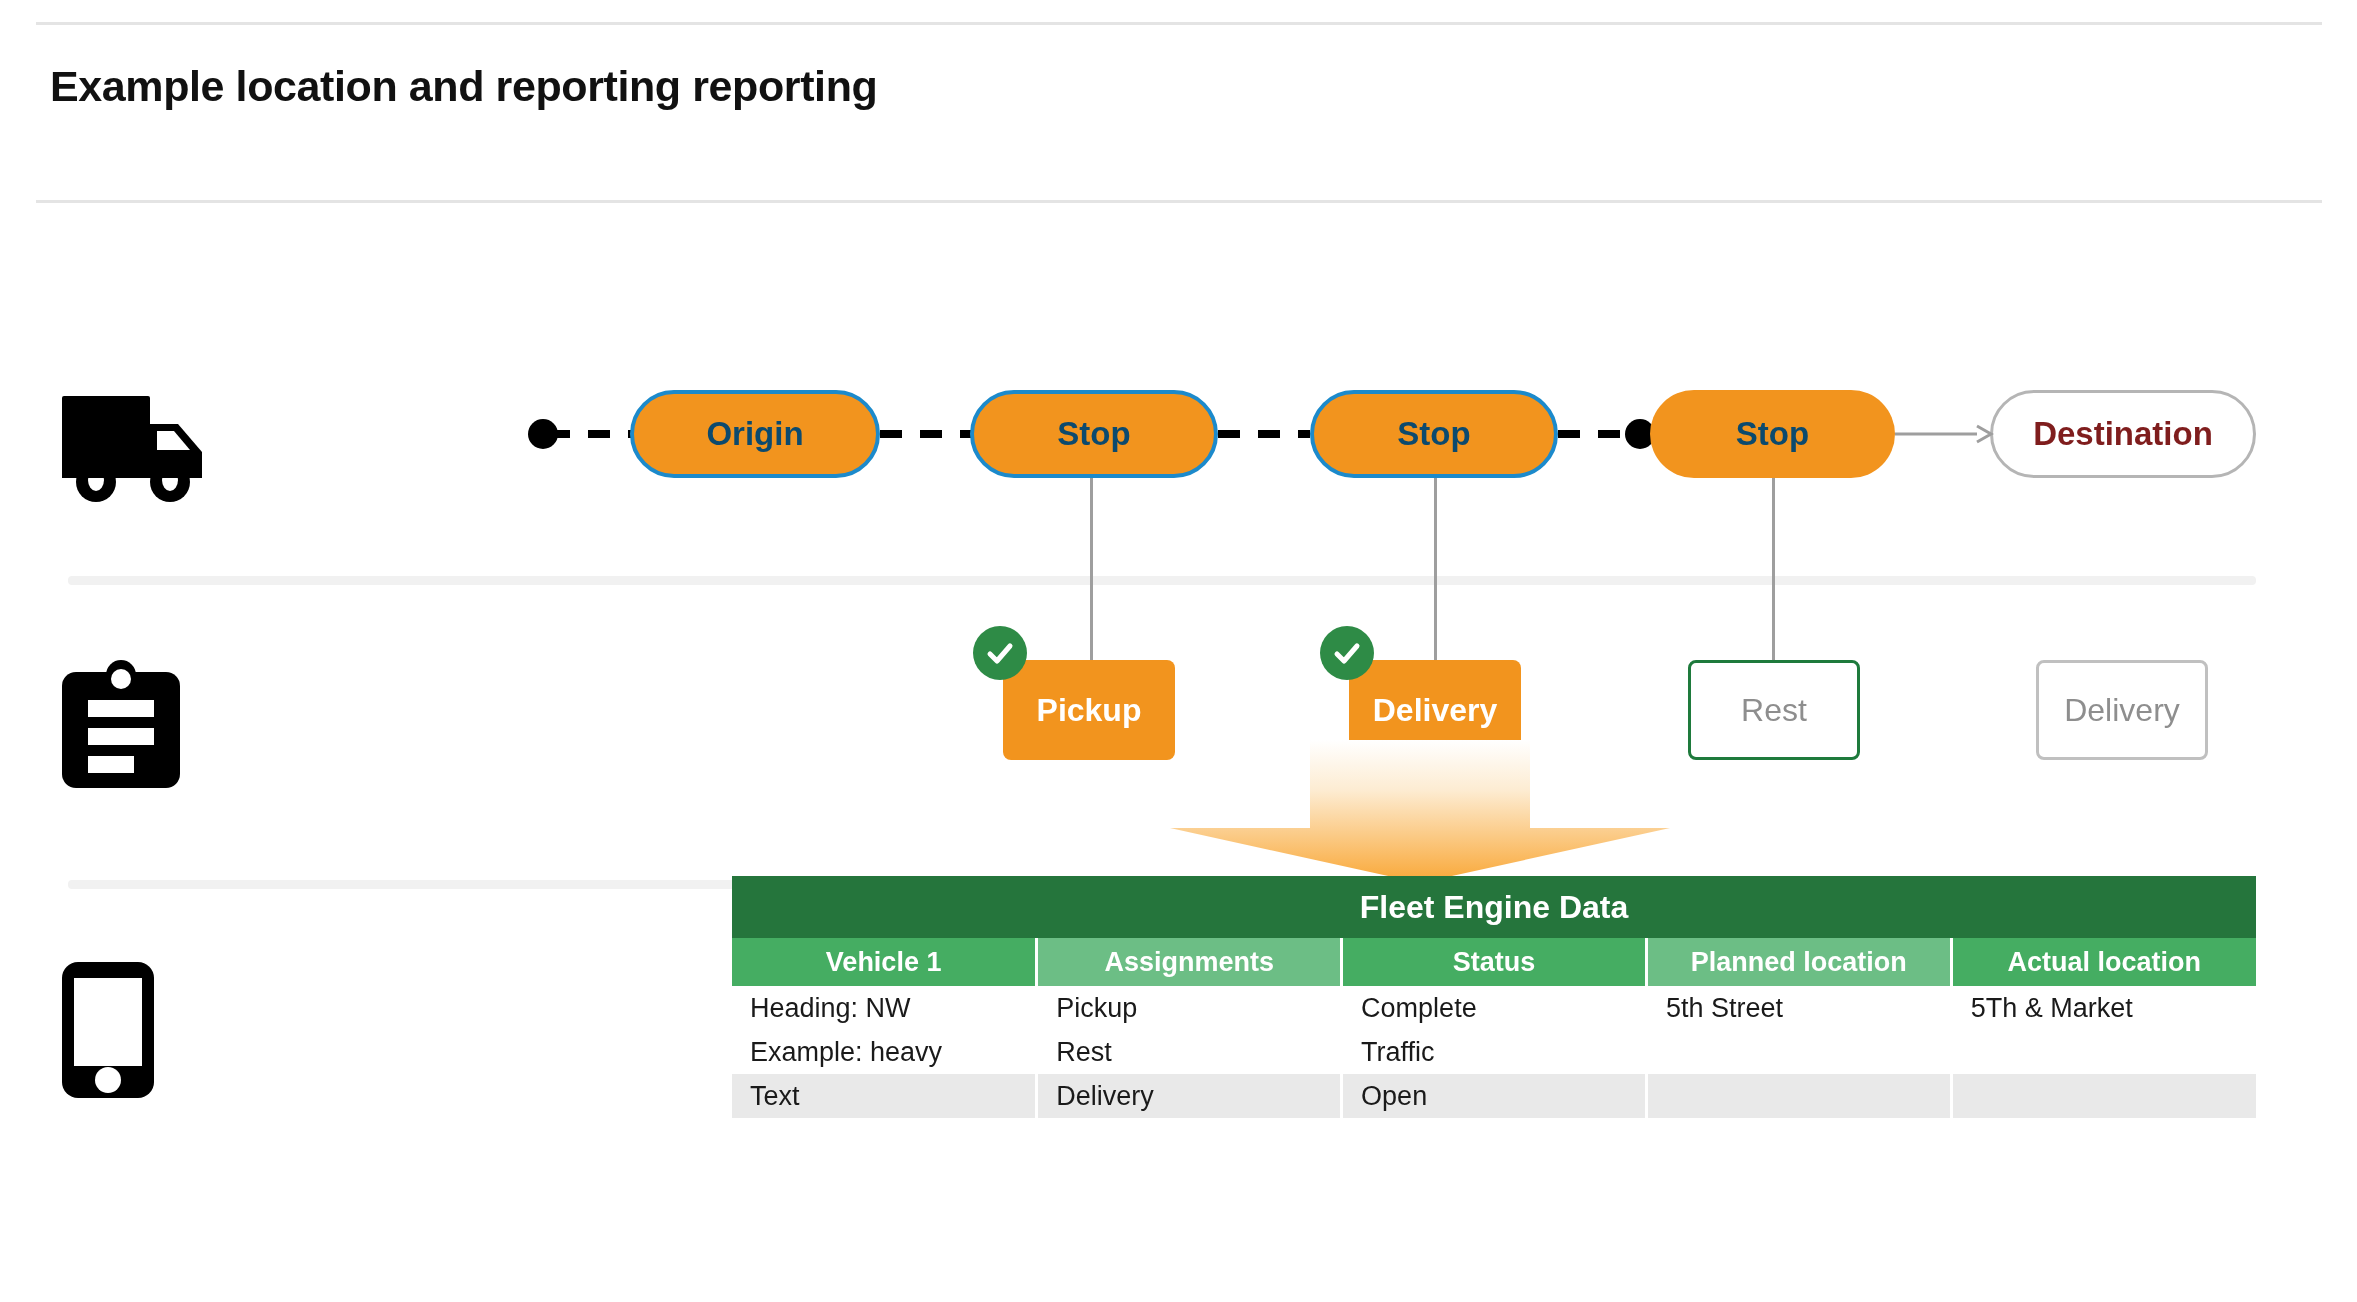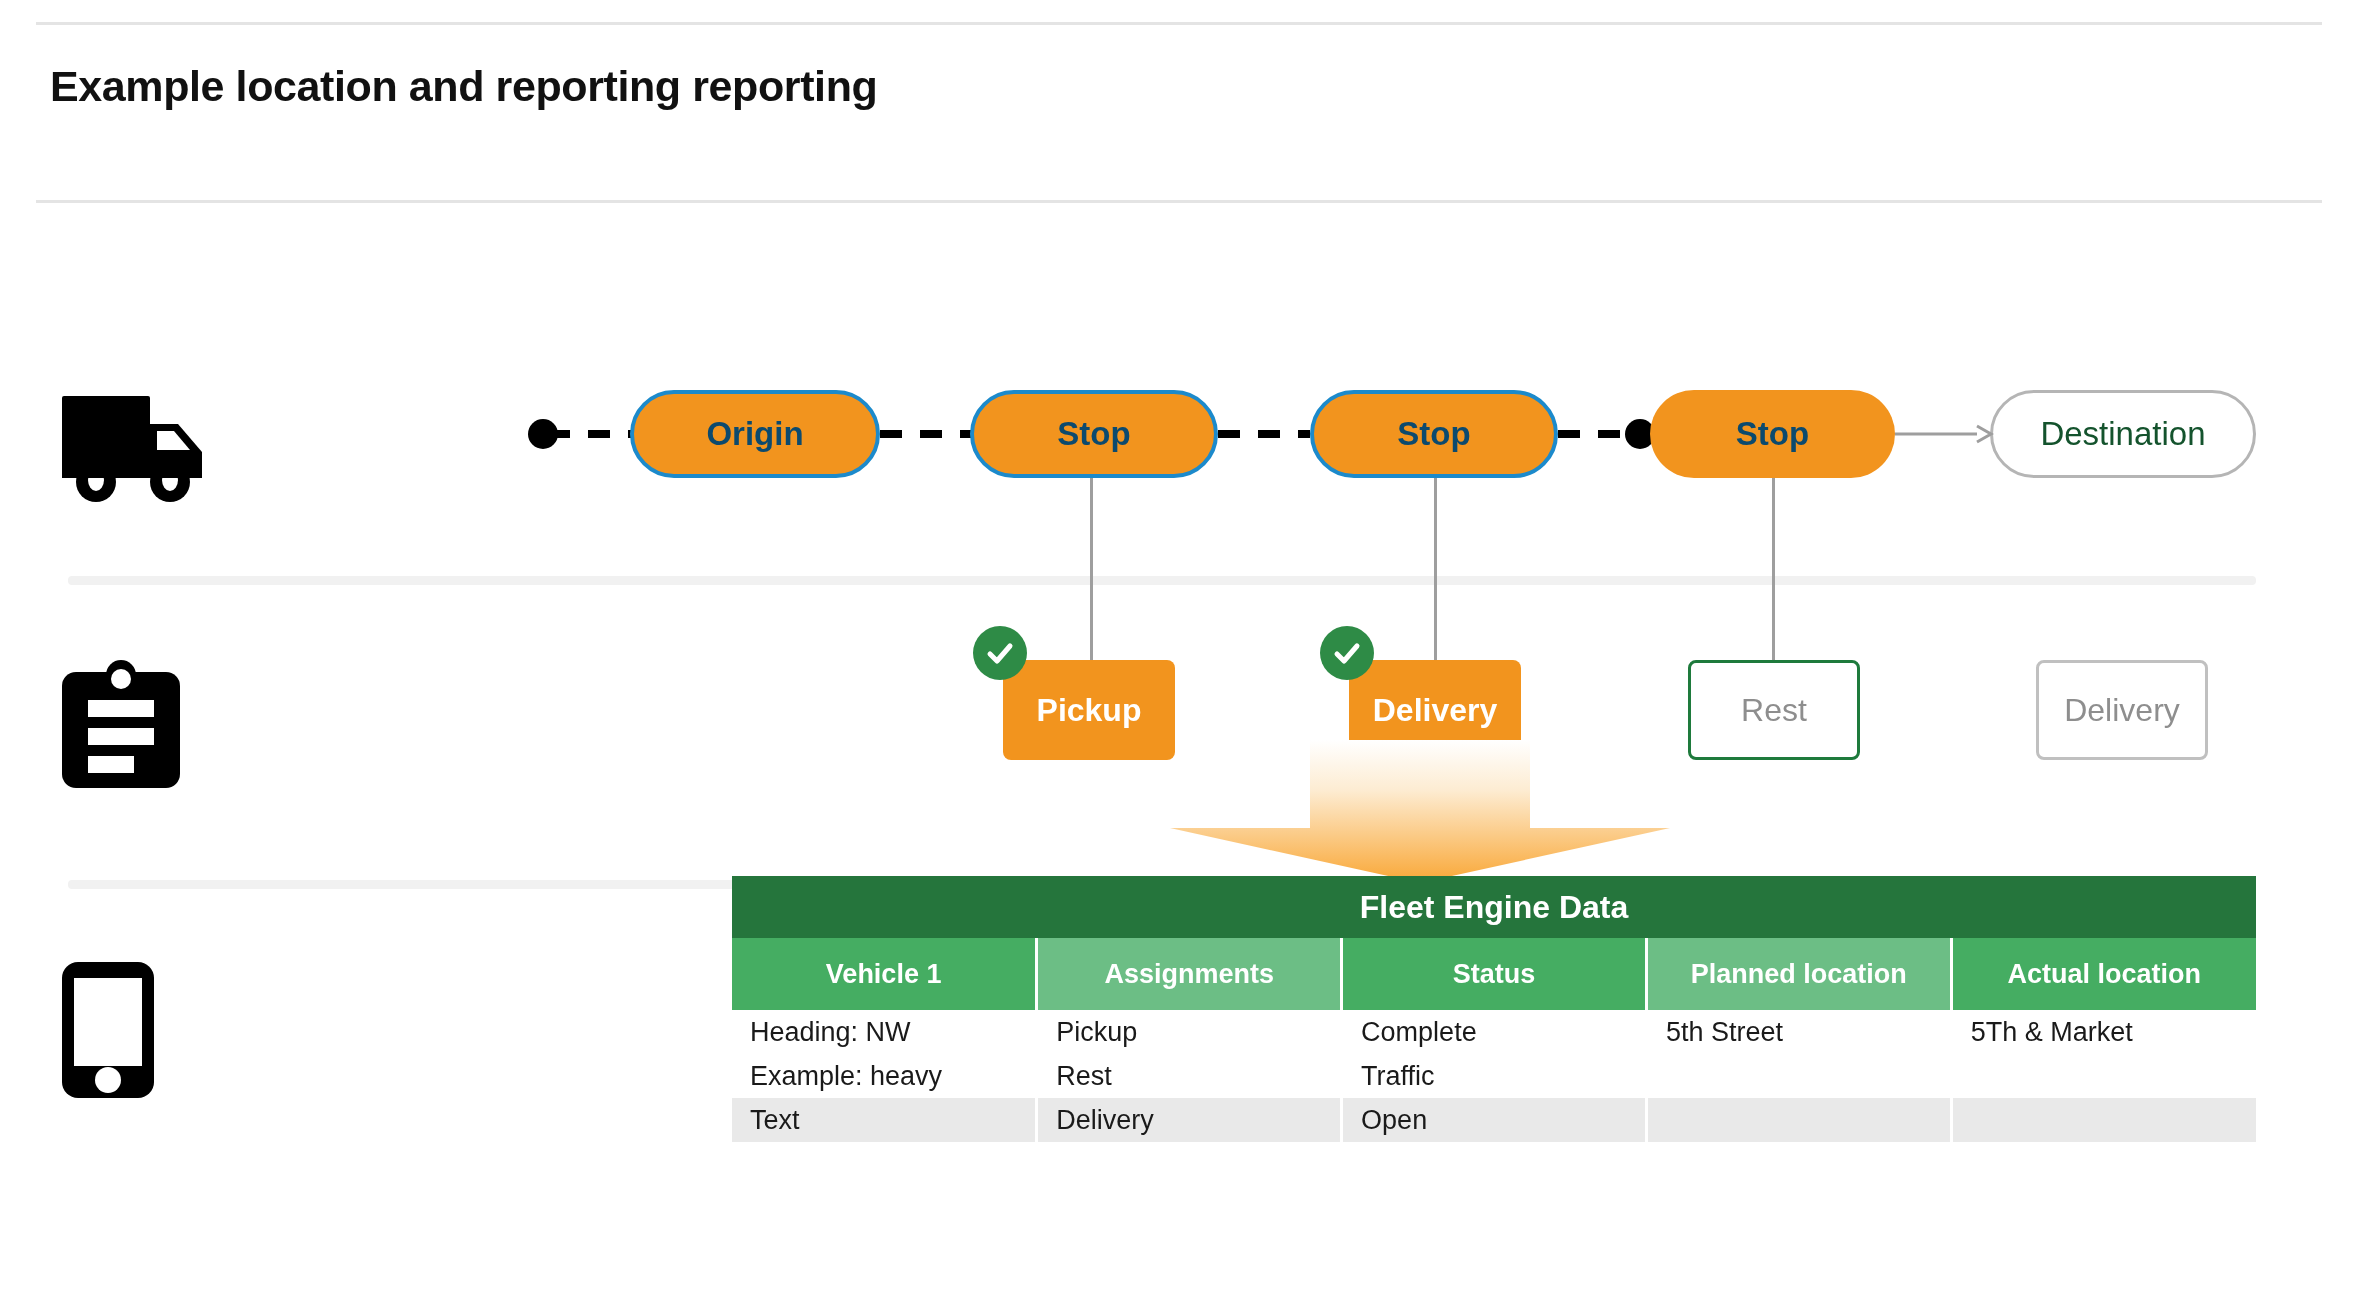--- a/index.html
+++ b/index.html
@@ -75,22 +75,22 @@
     background: #F2941E;
     border: 4px solid #1C8ACB;
   }
   .pill.plain {
     background: #F2941E;
     border: none;
   }
   .pill.ghost {
     background: #ffffff;
     border: 3px solid #b5b5b5;
-    color: #14532d;
-    font-weight: 400;
+    color: #7f1d1d;
+    font-weight: 700;
   }
 
   
   .pill-origin { left: 630px; top: 390px; width: 250px; }
   .pill-stop1  { left: 970px; top: 390px; width: 248px; }
   .pill-stop2  { left: 1310px; top: 390px; width: 248px; }
   .pill-stop3  { left: 1650px; top: 390px; width: 245px; }
   .pill-dest   { left: 1990px; top: 390px; width: 266px; }
 
   
@@ -167,21 +167,21 @@
     text-align: center;
     height: 62px;
     padding: 0;
   }
   .fleet-table th.colhead {
     color: #ffffff;
     font-size: 27px;
     font-weight: 700;
     height: 48px;
     text-align: center;
-    padding: 12px;
+    padding: 0;
     border-right: 3px solid #ffffff;
   }
   .fleet-table th.colhead:last-child { border-right: none; }
   .fleet-table th.shade-a { background: #45AD62; }
   .fleet-table th.shade-b { background: #6CBE85; }
 
   .fleet-table td {
     font-size: 27px;
     color: #1a1a1a;
     height: 44px;

